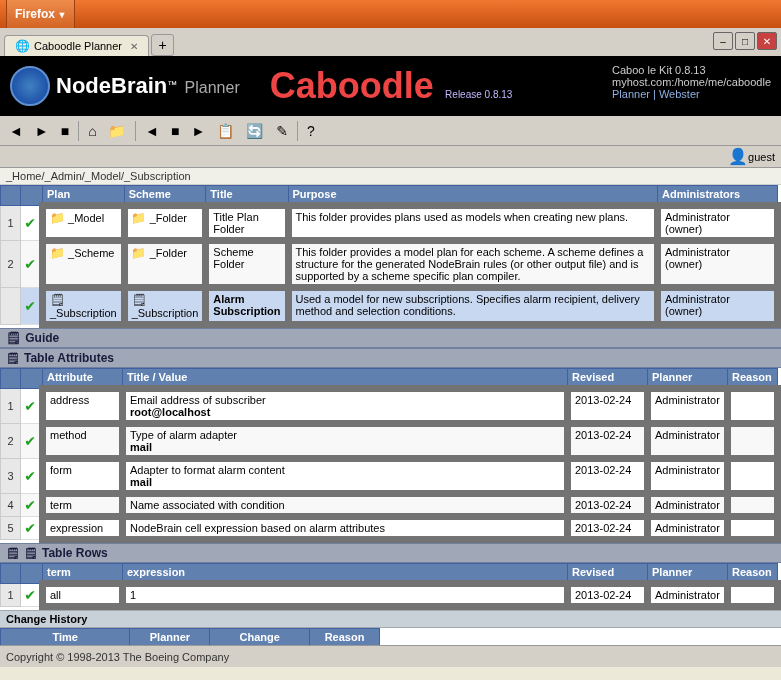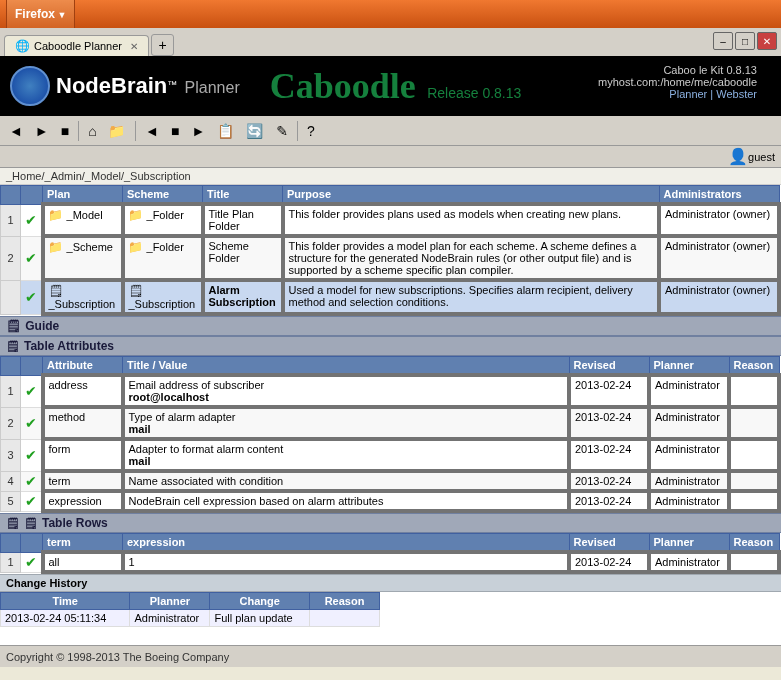--- a/index.html
+++ b/index.html
@@ -16,21 +16,21 @@
     .tab-new { background: #d4d0c8; border: 1px solid #999; border-radius: 3px; padding: 2px 6px; font-size: 14px; cursor: pointer; }
     .win-btn { width: 20px; height: 18px; border: 1px solid #666; border-radius: 2px; font-size: 10px; display: flex; align-items: center; justify-content: center; cursor: pointer; }
     .win-btn-min { background: #d4d0c8; }
     .win-btn-max { background: #d4d0c8; }
     .win-btn-close { background: #c84040; color: white; }
 
     
     .app-header { background: #000; color: white; display: flex; align-items: center; padding: 6px 10px; gap: 10px; height: 60px; position: relative; }
     .nodebrain-logo { display: flex; align-items: center; gap: 6px; }
     .logo-icon { width: 40px; height: 40px; background: radial-gradient(circle, #4080c0, #1040a0); border-radius: 50%; border: 2px solid #6090d0; }
-    .header-right { position: absolute; right: 24px; top: 8px; text-align: right; font-size: 11px; color: #ccc; }
+    .header-right { position: absolute; right: 10px; top: 8px; font-size: 11px; color: #ccc; }
     .header-links { font-size: 11px; color: #8bb0e0; }
 
     
     .toolbar { background: #d4d0c8; border-bottom: 1px solid #999; display: flex; align-items: center; padding: 2px 4px; gap: 2px; height: 30px; }
     .toolbar-btn { background: #d4d0c8; border: 1px solid transparent; border-radius: 2px; padding: 2px 4px; cursor: pointer; font-size: 14px; }
     .toolbar-sep { width: 1px; height: 20px; background: #999; margin: 0 2px; }
 
     
     .user-bar { background: #d4d0c8; display: flex; justify-content: flex-end; align-items: center; padding: 1px 6px; border-bottom: 1px solid #999; font-size: 11px; }
     .user-icon { font-size: 16px; }
@@ -39,21 +39,21 @@
     .breadcrumb { background: #f0efe8; border-bottom: 1px solid #ccc; padding: 2px 6px; font-size: 11px; color: #333; }
 
     
     .main { background: white; overflow-y: auto; height: calc(680px - 28px - 28px - 60px - 30px - 22px - 20px - 22px); }
 
     
     .section-table { width: 100%; border-collapse: collapse; }
     .col-header { background: #6080b0; color: white; font-weight: bold; padding: 2px 4px; font-size: 11px; border: 1px solid #4060a0; text-align: left; }
     .row-num { background: #e8e8e8; color: #333; text-align: center; width: 20px; border: 1px solid #ccc; font-size: 11px; }
     .row-check { width: 22px; text-align: center; border: 1px solid #ddd; }
-    .row-cell { border: 4px solid #737373; padding: 2px 4px; font-size: 11px; vertical-align: top; }
+    .row-cell { border: 7px solid #737373; padding: 2px 4px; font-size: 11px; vertical-align: top; }
     .row-alt { background: #f8f8f8; }
     .row-sel { background: #c8d8f0; }
 
     
     .section-hdr { background: #a0a8b8; color: #1a1a3a; font-weight: bold; font-size: 12px; padding: 2px 6px; display: flex; align-items: center; gap: 4px; border-top: 1px solid #7080a0; border-bottom: 1px solid #7080a0; }
 
     
     .status-ok { color: #20a020; font-size: 14px; }
 
     
@@ -89,22 +89,22 @@
 
 <div class="app-header">
   <div class="nodebrain-logo">
     <div class="logo-icon"></div>
     <div>
       <span style="font-size:22px; font-weight:bold; color:white;">NodeBrain</span><span style="font-size:10px; vertical-align:super; color:white;">™</span>
       <span style="font-size:16px; color:#aaa; margin-left:4px;">Planner</span>
     </div>
   </div>
   <div style="margin-left:20px;">
-    <span style="font-size:36px; font-weight:bold; color:#15803d;font-family:Liberation Serif, serif;">Caboodle</span>
-    <span style="font-size:14px; color:#15803d; margin-left:8px;text-align:right;">Release 0.8.13</span>
+    <span style="font-size:36px; font-weight:bold; color:#ef4444;">Caboodle</span>
+    <span style="font-size:10px; color:#c4b5fd; margin-left:8px;text-align:right;">Release 0.8.13</span>
   </div>
   <div class="header-right">
     <div>Caboo le Kit 0.8.13</div>
     <div>myhost.com:/home/me/caboodle</div>
     <div class="header-links">Planner | Webster</div>
   </div>
 </div>
 
 <div class="toolbar">
   <button class="toolbar-btn">◄</button>

